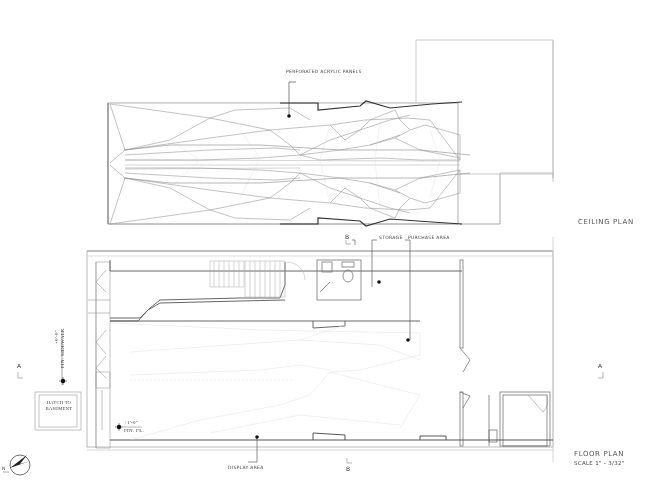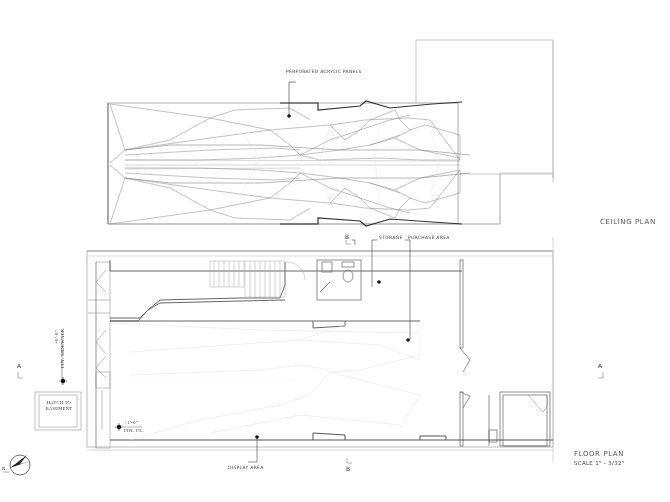--- a/index.html
+++ b/index.html
@@ -211,21 +211,21 @@
   </g>
 
   <g>
     <circle cx="20" cy="465" r="10" stroke="#333" stroke-width="0.7" fill="none"></circle>
     <polygon points="10,468 27,455 20,464 30,461" fill="#222"></polygon>
     <line x1="3" y1="472" x2="9" y2="472" stroke="#555" stroke-width="0.5"></line>
   </g>
 </svg>
 
 <div class="lbl tiny" style="left:286px; top:69px;">PERFORATED ACRYLIC PANELS</div>
-<div class="lbl title" style="left:600px; top:218px;">CEILING PLAN</div>
+<div class="lbl title" style="left:578px; top:218px;">CEILING PLAN</div>
 
 <div class="lbl sec" style="left:345px; top:233px;">B</div>
 <div class="lbl tiny" style="left:379px; top:235px;">STORAGE</div>
 <div class="lbl tiny" style="left:408px; top:235px;">PURCHASE AREA</div>
 
 <div class="lbl sec" style="left:17px; top:362px;">A</div>
 <div class="lbl sec" style="left:598px; top:362px;">A</div>
 <div class="lbl sec" style="left:346px; top:465px;">B</div>
 
 <div class="lbl serif" style="left:54px; top:344px; transform: rotate(-90deg); transform-origin: left top;">+0'-0"</div>

